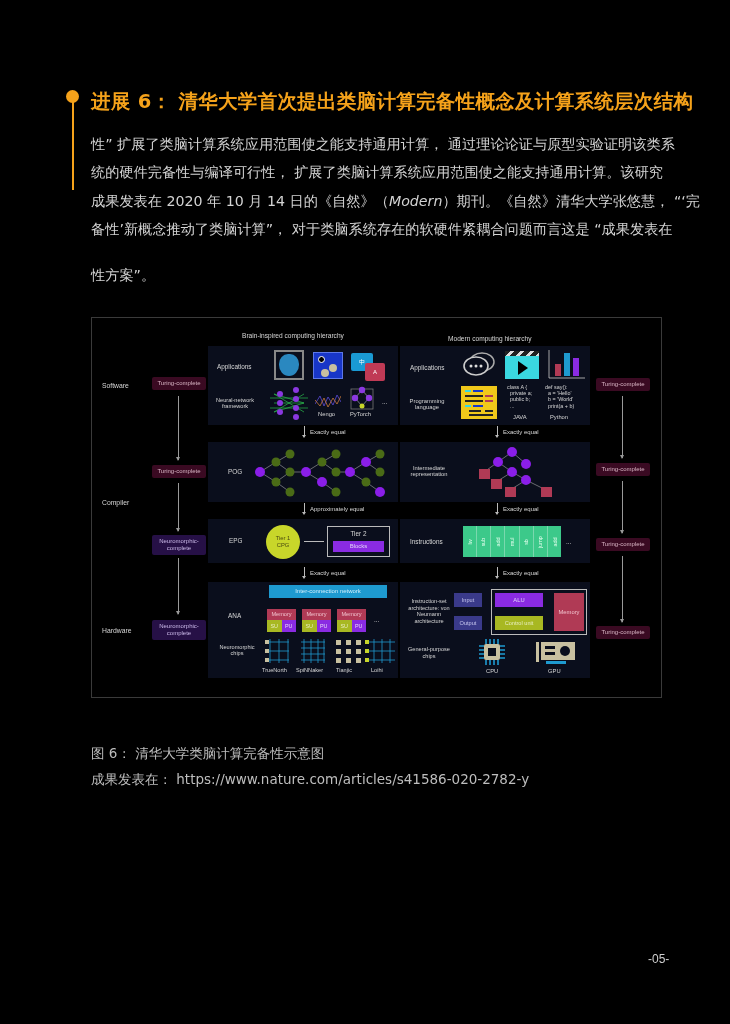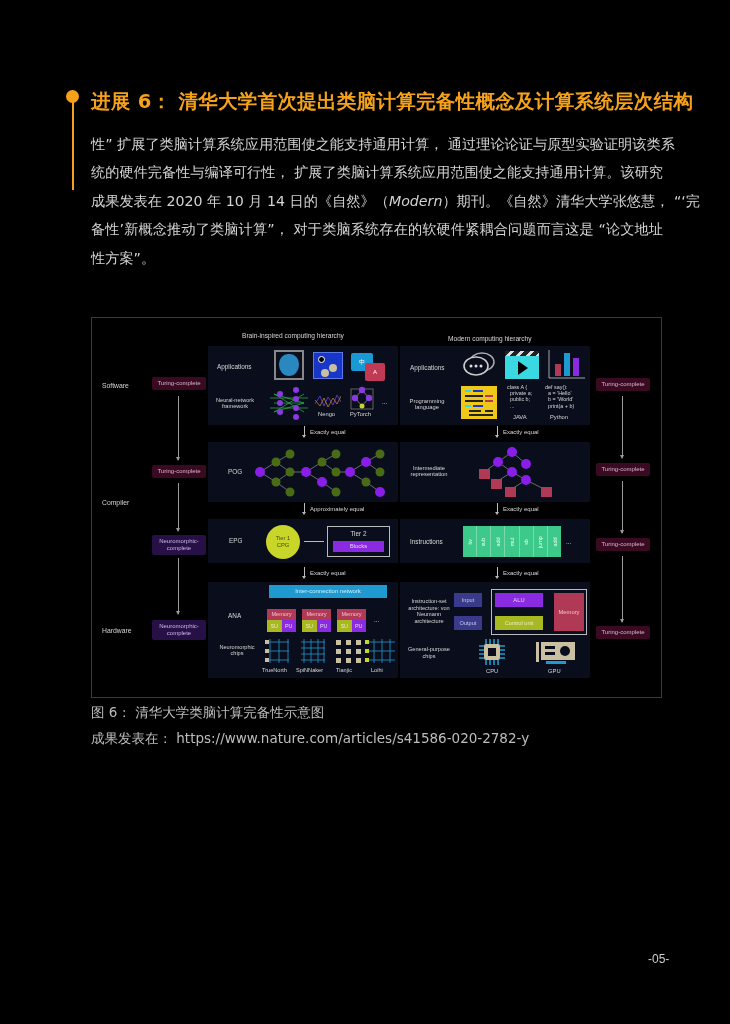--- a/index.html
+++ b/index.html
@@ -6,52 +6,52 @@
   html, body { width: 730px; height: 1024px; background: #000; overflow: hidden; }
   body { position: relative; font-family: "DejaVu Sans", "Liberation Sans", sans-serif; color: #d9d9d9; }
 
   .timeline-dot { position: absolute; left: 66px; top: 90px; width: 13px; height: 13px; border-radius: 50%; background: #f5a21a; }
   .timeline-line { position: absolute; left: 71.5px; top: 100px; width: 2px; height: 90px; background: #f5a21a; }
 
   .heading { position: absolute; left: 91px; top: 88px; font-size: 19.5px; font-weight: bold; color: #f5a21a; letter-spacing: 0.3px; white-space: nowrap; }
 
   .body-text { position: absolute; left: 91px; top: 130px; width: 572px; font-size: 14.2px; line-height: 28.4px; color: #d4d4d4; text-align: justify; }
   .body-text .line { display: block; white-space: nowrap; text-align-last: justify; }
-  .body-text .line.last { text-align-last: left; }
+  .body-text .line.last { text-align-last: left; margin-top: 17px; }
   .body-text i { font-style: italic; }
 
   
   .figure { position: absolute; left: 91px; top: 317px; width: 571px; height: 381px; border: 1px solid #3a3a3a; background: #000; font-family: "Liberation Sans", sans-serif; }
   .fig { position: absolute; font-size: 6.4px; color: #d6d6d6; line-height: 1.1; }
   .panel { position: absolute; background: #0a0e1c; }
   .badge { position: absolute; font-size: 6px; text-align: center; border-radius: 2px; color: #d8b4c4; display: flex; align-items: center; justify-content: center; line-height: 1.15; }
   .badge.turing { background: #3a0a22; }
   .badge.neuro { background: #261046; color: #c8b6e6; }
   .vline { position: absolute; width: 1px; background: #9a9a9a; }
   .vline::after { content: ""; position: absolute; left: -2px; bottom: -1px; border-left: 2.5px solid transparent; border-right: 2.5px solid transparent; border-top: 4px solid #9a9a9a; }
   .eq { position: absolute; font-size: 6px; color: #d6d6d6; padding-left: 6px; white-space: nowrap; }
   .eq::before { content: ""; position: absolute; left: 0; top: -3px; width: 1px; height: 10px; background: #bbb; }
   .eq::after { content: ""; position: absolute; left: -2px; top: 6px; border-left: 2.5px solid transparent; border-right: 2.5px solid transparent; border-top: 3px solid #bbb; }
 
-  .caption { position: absolute; left: 91px; top: 699px; font-size: 13.5px; color: #bdbdbd; white-space: nowrap; line-height: 26px; }
+  .caption { position: absolute; left: 91px; top: 740px; font-size: 13.5px; color: #bdbdbd; white-space: nowrap; line-height: 26px; }
   .page-num { position: absolute; left: 648px; top: 952px; font-size: 12px; color: #cfcfcf; font-family: "Liberation Sans", sans-serif; }
 </style>
 </head>
 <body>
 
 <div class="timeline-dot"></div>
 <div class="timeline-line"></div>
 
 <h1 class="heading">进展 6： 清华大学首次提出类脑计算完备性概念及计算系统层次结构</h1>
 
 <div class="body-text">
   <span class="line">性” 扩展了类脑计算系统应用范围使之能支持通用计算， 通过理论论证与原型实验证明该类系</span>
   <span class="line">统的硬件完备性与编译可行性， 扩展了类脑计算系统应用范围使之能支持通用计算。该研究</span>
   <span class="line"><span>成果发表在 2020 年 10 月 14 日的《自然》（</span><i>Modern</i><span>）期刊。《自然》清华大学张悠慧， “‘完</span></span>
-  <span class="line">备性’新概念推动了类脑计算”， 对于类脑系统存在的软硬件紧耦合问题而言这是 “论文地址</span>
+  <span class="line">备性’新概念推动了类脑计算”， 对于类脑系统存在的软硬件紧耦合问题而言这是 “成果发表在</span>
   <span class="line last">性方案”。</span>
 </div>
 
 <div class="figure">
 
   <div class="fig" style="left:150px;top:14px;font-size:6.6px;">Brain-inspired computing hierarchy</div>
   <div class="fig" style="left:356px;top:17px;font-size:6.6px;">Modern computing hierarchy</div>
 
   <div class="fig" style="left:10px;top:64px;font-size:6.8px;">Software</div>
   <div class="fig" style="left:10px;top:181px;font-size:6.8px;">Compiler</div>

